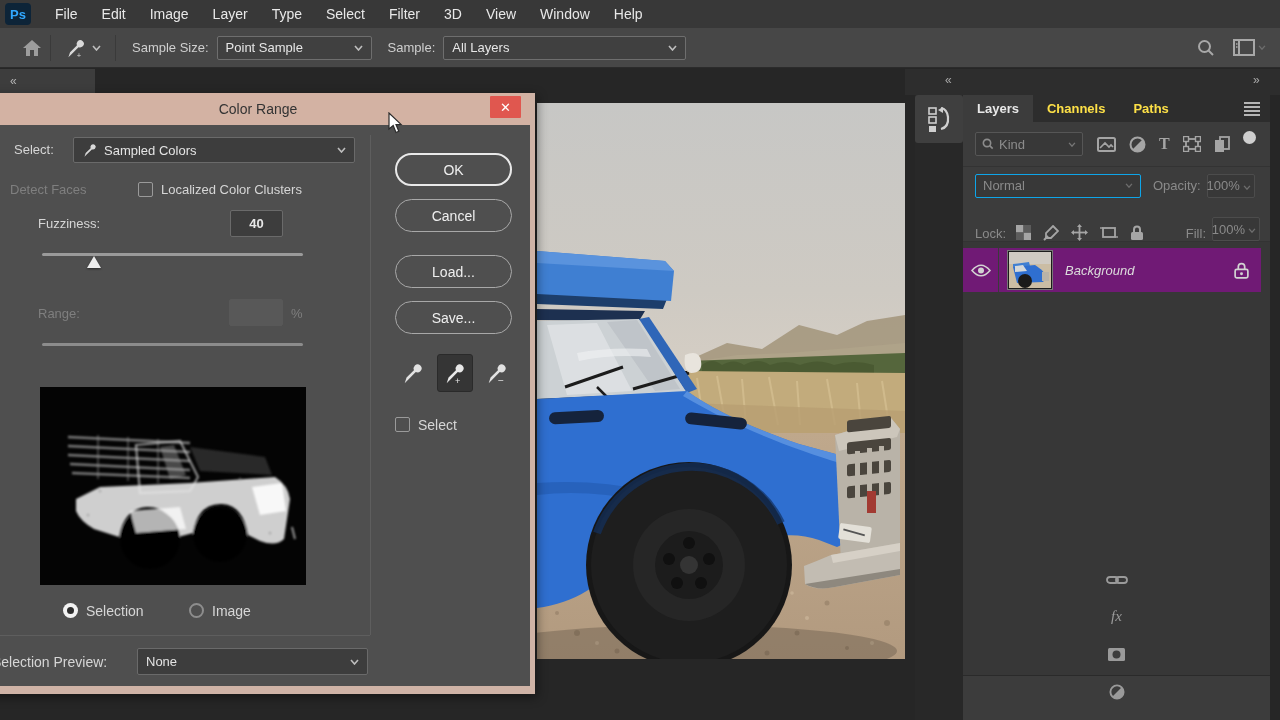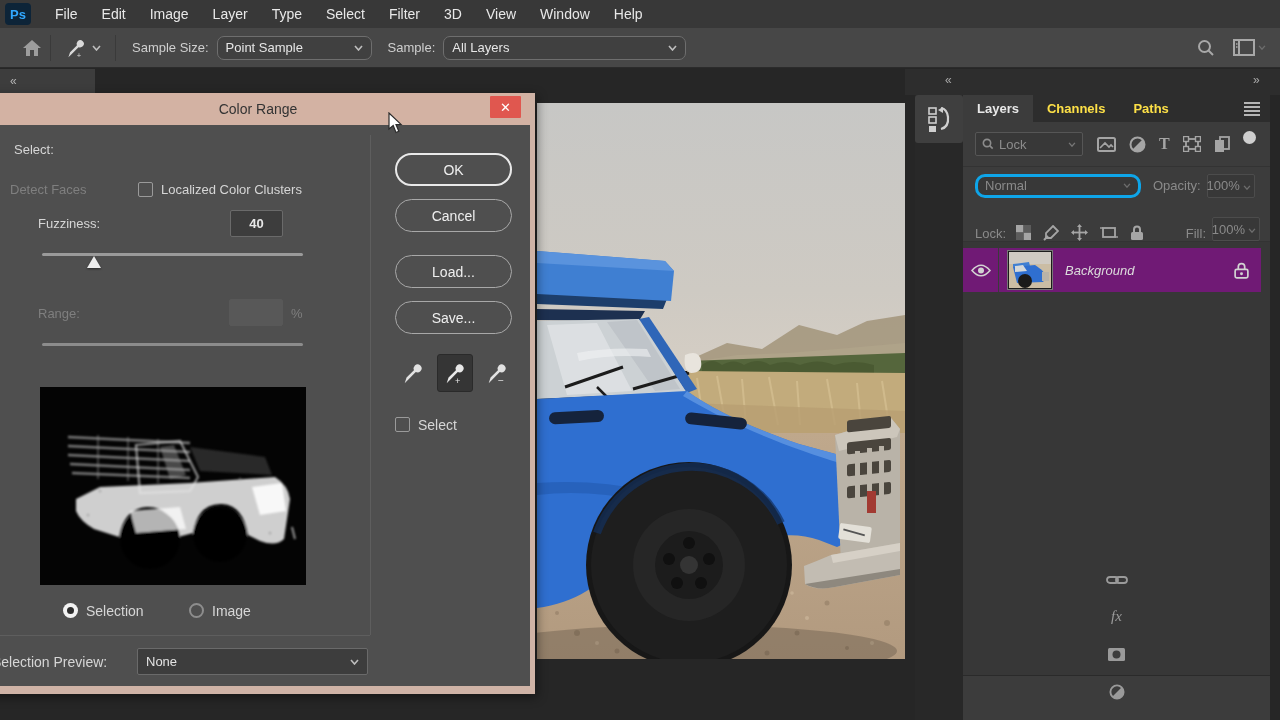--- a/index.html
+++ b/index.html
@@ -9,42 +9,42 @@
 
   
   .menubar { left:0; top:0; width:1280px; height:28px; background:#383838; display:flex; align-items:center; z-index:30; }
   .ps-logo { width:26px; height:22px; margin-left:5px; background:#0d2438; border-radius:4px; color:#31a8ff; font-weight:bold; font-size:13px; display:flex; align-items:center; justify-content:center; }
   .menu-item { color:#e8e8e8; font-size:14px; padding:0 12px; line-height:28px; cursor:default; }
 
   
   .optionsbar { left:0; top:28px; width:1280px; height:40px; background:#474747; border-bottom:1px solid #2b2b2b; display:flex; align-items:center; z-index:29; }
   .opt-sep { width:1px; height:26px; background:#3a3a3a; margin:0 8px; }
   .opt-label { color:#cfcfcf; font-size:13px; margin:0 8px; }
-  .opt-select { height:24px; background:#404040; border:1px solid #6e6e6e; border-radius:7px; display:flex; align-items:center; padding:0 8px; font-size:13px; color:#e6e6e6; }
+  .opt-select { height:24px; background:#404040; border:1px solid #6e6e6e; border-radius:2px; display:flex; align-items:center; padding:0 8px; font-size:13px; color:#e6e6e6; }
   .opt-select .chev { margin-left:auto; }
   .tool-chip { display:flex; align-items:center; gap:5px; padding:2px 6px; }
 
   
   .tools-collapsed { left:0; top:69px; width:95px; height:24px; background:#3d3d3d; color:#b5b5b5; font-size:12px; padding-left:10px; line-height:24px; }
   .right-strip { left:905px; top:69px; width:375px; height:26px; background:#2d2d2d; color:#a9a9a9; font-size:12px; }
   .panel-col { left:915px; top:95px; width:48px; height:625px; background:#282828; }
   .history-box { left:915px; top:95px; width:48px; height:48px; background:#3f3f3f; border-radius:3px; display:flex; align-items:center; justify-content:center; }
 
   
   .layers-panel { left:963px; top:95px; width:307px; height:625px; background:#3c3c3c; }
   .tabbar { position:absolute; left:0; top:0; width:307px; height:27px; background:#2d2d2d; display:flex; }
   .tab { padding:0 14px; line-height:27px; font-size:13px; font-weight:bold; color:#fde047; }
   .tab.active { background:#3c3c3c; color:#e8e8e8; }
   .hamburger { margin-left:auto; margin-right:10px; align-self:center; display:flex; flex-direction:column; gap:2px; }
   .hamburger i { width:16px; height:2px; background:#b5b5b5; display:block; }
   .filter-row { position:absolute; left:0; top:27px; width:307px; height:44px; display:flex; align-items:center; }
   .kind-box { margin-left:12px; width:108px; height:24px; background:#383838; border:1px solid #565656; border-radius:2px; display:flex; align-items:center; padding:0 6px; color:#8c8c8c; font-size:13px; gap:5px; }
   .ficons { display:flex; align-items:center; gap:13px; margin-left:14px; }
   .blend-row { position:absolute; left:0; top:71px; width:307px; height:38px; display:flex; align-items:center; border-top:1px solid #333; }
-  .blend-dd { margin-left:12px; width:166px; height:24px; background:#383838; border:3px solid #0ea5e9; border-radius:10px; color:#8a8a8a; font-size:13px; display:flex; align-items:center; padding:0 7px; }
+  .blend-dd { margin-left:12px; width:166px; height:24px; background:#383838; border:1px solid #0ea5e9; border-radius:2px; color:#8a8a8a; font-size:13px; display:flex; align-items:center; padding:0 7px; }
   .gray-lab { color:#8a8a8a; font-size:13px; }
   .val-box { width:48px; height:24px; background:#383838; border:1px solid #4c4c4c; border-radius:2px; color:#8a8a8a; font-size:13px; display:flex; align-items:center; justify-content:flex-end; padding:0 14px 0 6px; position:relative; }
   .lock-row { position:absolute; left:0; top:109px; width:307px; height:38px; display:flex; align-items:flex-end; border-bottom:1px solid #333; }
   .lock-icons { display:flex; align-items:center; gap:12px; margin-left:10px; }
   .layer-list { position:absolute; left:0; top:147px; width:307px; height:433px; background:#373737; }
   .layer-row { position:absolute; left:0; top:6px; width:298px; height:44px; background:#701a75; display:flex; align-items:center; }
   .eye-cell { width:36px; display:flex; justify-content:center; border-right:1px solid #3a3a3a; align-self:stretch; align-items:center; }
   .thumb { width:44px; height:38px; border:1px solid #1c1c1c; outline:1px solid #777; margin-left:9px; }
   .layer-name { font-style:italic; font-size:13px; color:#dcdcdc; margin-left:13px; }
   .layer-lock { margin-left:auto; margin-right:12px; }
@@ -304,21 +304,21 @@
         <i></i>
       </span>
   </div>
 
   <div class="filter-row">
     <div class="kind-box">
       <svg width="12" height="12" viewBox="0 0 18 18">
           <circle cx="7.5" cy="7.5" r="5.5" fill="none" stroke="#8c8c8c" stroke-width="2.4"></circle>
           <line x1="11.5" y1="11.5" x2="16" y2="16" stroke="#8c8c8c" stroke-width="2.4"></line>
         </svg>
-      <span>Lock</span>
+      <span>Kind</span>
       <svg class="chev" width="8" height="5" viewBox="0 0 9 6" style="margin-left:auto">
           <polyline points="1,1 4.5,5 8,1" fill="none" stroke="#777" stroke-width="1.6"></polyline>
         </svg>
     </div>
     <div class="ficons">
       <span>
           <svg width="19" height="15" viewBox="0 0 19 15">
             <rect x="1" y="1" width="17" height="13" rx="1.5" fill="none" stroke="#a5a5a5" stroke-width="2"></rect>
             <path d="M3 11 L8 6 L12 10 L14 8 L16 10" fill="none" stroke="#a5a5a5" stroke-width="1.6"></path>
           </svg>
@@ -493,20 +493,29 @@
     <div class="dlg-close">
         <span>✕</span>
       </div>
   </div>
   <div class="dlg-body">
 
     <div class="groupline-v" style="left:384px; top:10px; height:500px;"></div>
     <div class="groupline-h" style="left:0; top:510px; width:384px;"></div>
 
     <span class="abs dlg-label" style="left:28px; top:17px;">Select:</span>
+    <div class="abs dd" style="left:87px; top:12px; width:282px; height:26px;">
+      <svg width="16" height="16" viewBox="0 0 26 26" style="margin-right:6px">
+          <path d="M4 24 L6 18 L14 10 Q13 7 15 5 Q18 2 21 5 Q24 8 21 11 Q19 13 16 12 L8 20 Z" fill="#d9d9d9"></path>
+        </svg>
+      <span>Sampled Colors</span>
+      <svg class="chev" width="9" height="6" viewBox="0 0 9 6">
+          <polyline points="1,1 4.5,5 8,1" fill="none" stroke="#bdbdbd" stroke-width="1.6"></polyline>
+        </svg>
+    </div>
 
     <span class="abs dlg-dim" style="left:24px; top:57px;">Detect Faces</span>
     <div class="abs checkbox" style="left:152px; top:57px;"></div>
     <span class="abs dlg-label" style="left:175px; top:57px;">Localized Color Clusters</span>
 
     <span class="abs dlg-label" style="left:52px; top:91px;">Fuzziness:</span>
     <div class="abs numbox" style="left:244px; top:85px; width:53px; height:27px;">
       <span>40</span>
     </div>
     <div class="abs slider-track" style="left:56px; top:128px; width:261px;"></div>

